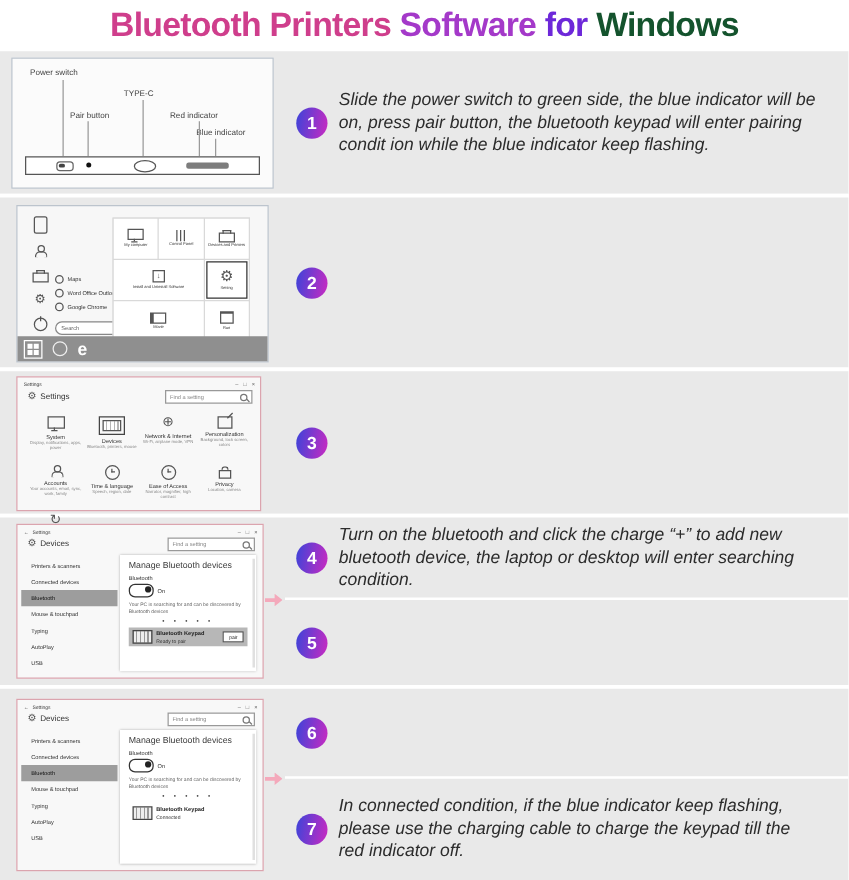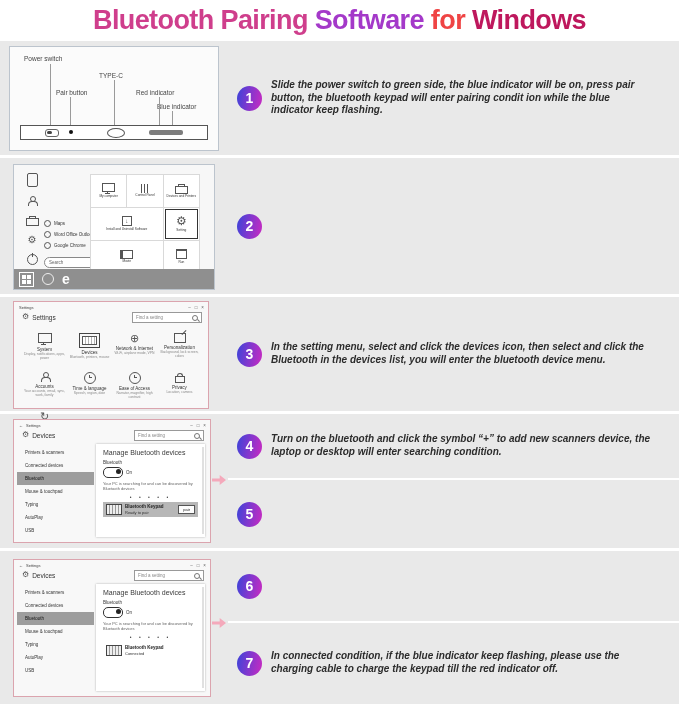--- a/index.html
+++ b/index.html
@@ -1,30 +1,30 @@
 <!DOCTYPE html>
 <html><head>
 <meta charset="utf-8">
 <style>
   html,body{margin:0;padding:0;background:#fff}
   .page{width:679px;height:704px;background:#fff;font-family:"Liberation Sans",sans-serif;position:relative;overflow:hidden}
   
   .title{height:41px;display:flex;align-items:center;justify-content:center;font-weight:bold;font-size:27px;letter-spacing:-0.6px;background:#fff}
   .title span{white-space:pre}
-  .t1{color:#cf3e8c}.t2{color:#a439c9}.t3{color:#7a49d9}.t4{color:#ef4444}.t5{color:#be185d}
+  .t1{color:#cf3e8c}.t2{color:#a439c9}.t3{color:#7a49d9}.t4{color:#6d28d9}.t5{color:#14532d}
   
   .row{display:flex;background:#e9e9e9}
   .gap{height:3px;background:#fff}
   .r1{height:114px}.r2{height:136px}.r3{height:114px}.r4{height:134px}.r5{height:153px}
   .left{width:228px;flex:none;position:relative}
   .right{flex:1;display:flex;flex-direction:column}
   .step{display:flex;align-items:center;padding:0 6px;flex:1}
   .sep{height:2px;background:#fff}
   .badge{width:25px;height:25px;border-radius:50%;background:linear-gradient(100deg,#3b44d9,#cb2ac1);color:#fff;font-weight:bold;font-size:14px;display:flex;align-items:center;justify-content:center;flex:none;margin:0 9px 0 3px}
-  .step-text{font-style:italic;font-weight:700;font-size:10px;color:#2c2c2c;line-height:1.28;max-width:382px}
+  .step-text{font-style:italic;font-weight:400;font-size:14px;color:#2c2c2c;line-height:1.28;max-width:382px}
   
   .card{position:absolute;background:#fbfbfb;border:1px solid #bcc4cd}
   .card.pink{border-color:#dba4ae;background:#f8f8f8}
   
   .kpl{position:absolute;font-size:6.5px;color:#444}
   .kln{position:absolute;width:1px;background:#9a9a9a}
   .kbar{position:absolute;left:10px;top:78px;width:186px;height:13px;border:1px solid #555;background:#fff}
   .ksw{position:absolute;left:24px;top:3px;width:12px;height:6px;border:1px solid #666;border-radius:3px}
   .ksw::after{content:"";position:absolute;left:1px;top:1px;width:5px;height:3px;background:#444;border-radius:2px}
   .kdot{position:absolute;left:48px;top:4px;width:4px;height:4px;background:#111;border-radius:50%}
@@ -110,21 +110,21 @@
   .pairbtn{margin-left:auto;font-size:4px;color:#222;border:1px solid #555;background:#fdfdfd;padding:1px 4px}
   .scr{position:absolute;right:1px;top:3px;bottom:3px;width:2px;background:#e0e0e0}
   .parrow{position:absolute;right:-16px;width:14px;height:10px;background:#f4a9bb;clip-path:polygon(0 35%,55% 35%,55% 0,100% 50%,55% 100%,55% 65%,0 65%)}
 </style>
 </head>
 <body>
 
 <div class="page">
 
   <div class="title">
-    <span class="t1">Bluetooth Pairing </span>
+    <span class="t1">Bluetooth Printers </span>
       <span class="t2">Software </span>
       <span class="t4">for </span>
       <span class="t5">Windows</span>
   </div>
 
   <div class="row r1">
     <div class="left">
       <div class="card" style="left:9px;top:5px;width:208px;height:103px">
         <span class="kpl" style="left:14px;top:8px">Power switch</span>
         <span class="kpl" style="left:46px;top:42px">Pair button</span>
@@ -297,21 +297,20 @@
               <span class="glyph">↻</span>
               <span class="lab">Update</span>
               <span class="sub"></span>
             </div>
         </div>
       </div>
     </div>
     <div class="right">
       <div class="step">
         <div class="badge">3</div>
-        <div class="step-text">In the setting menu, select and click the devices icon, then select and click the Bluetooth in the devices list, you will enter the bluetooth device menu.</div>
       </div>
     </div>
   </div>
   <div class="gap"></div>
 
   <div class="row r4">
     <div class="left">
       <div class="card pink" style="left:13px;top:5px;width:196px;height:122px">
         <div class="tbar">
           <span>←</span>
@@ -357,21 +356,21 @@
             <span class="pairbtn">pair</span>
           </div>
           <i class="scr"></i>
         </div>
         <i class="parrow" style="top:55px"></i>
       </div>
     </div>
     <div class="right">
       <div class="step" style="height:64px;flex:none">
         <div class="badge">4</div>
-        <div class="step-text">Turn on the bluetooth and click the symbol “+” to add new scanners device, the laptop or desktop will enter searching condition.</div>
+        <div class="step-text">Turn on the bluetooth and click the charge “+” to add new bluetooth device, the laptop or desktop will enter searching condition.</div>
       </div>
       <div class="sep"></div>
       <div class="step" style="height:68px;flex:none">
         <div class="badge">5</div>
       </div>
     </div>
   </div>
   <div class="gap"></div>
 
   <div class="row r5">

